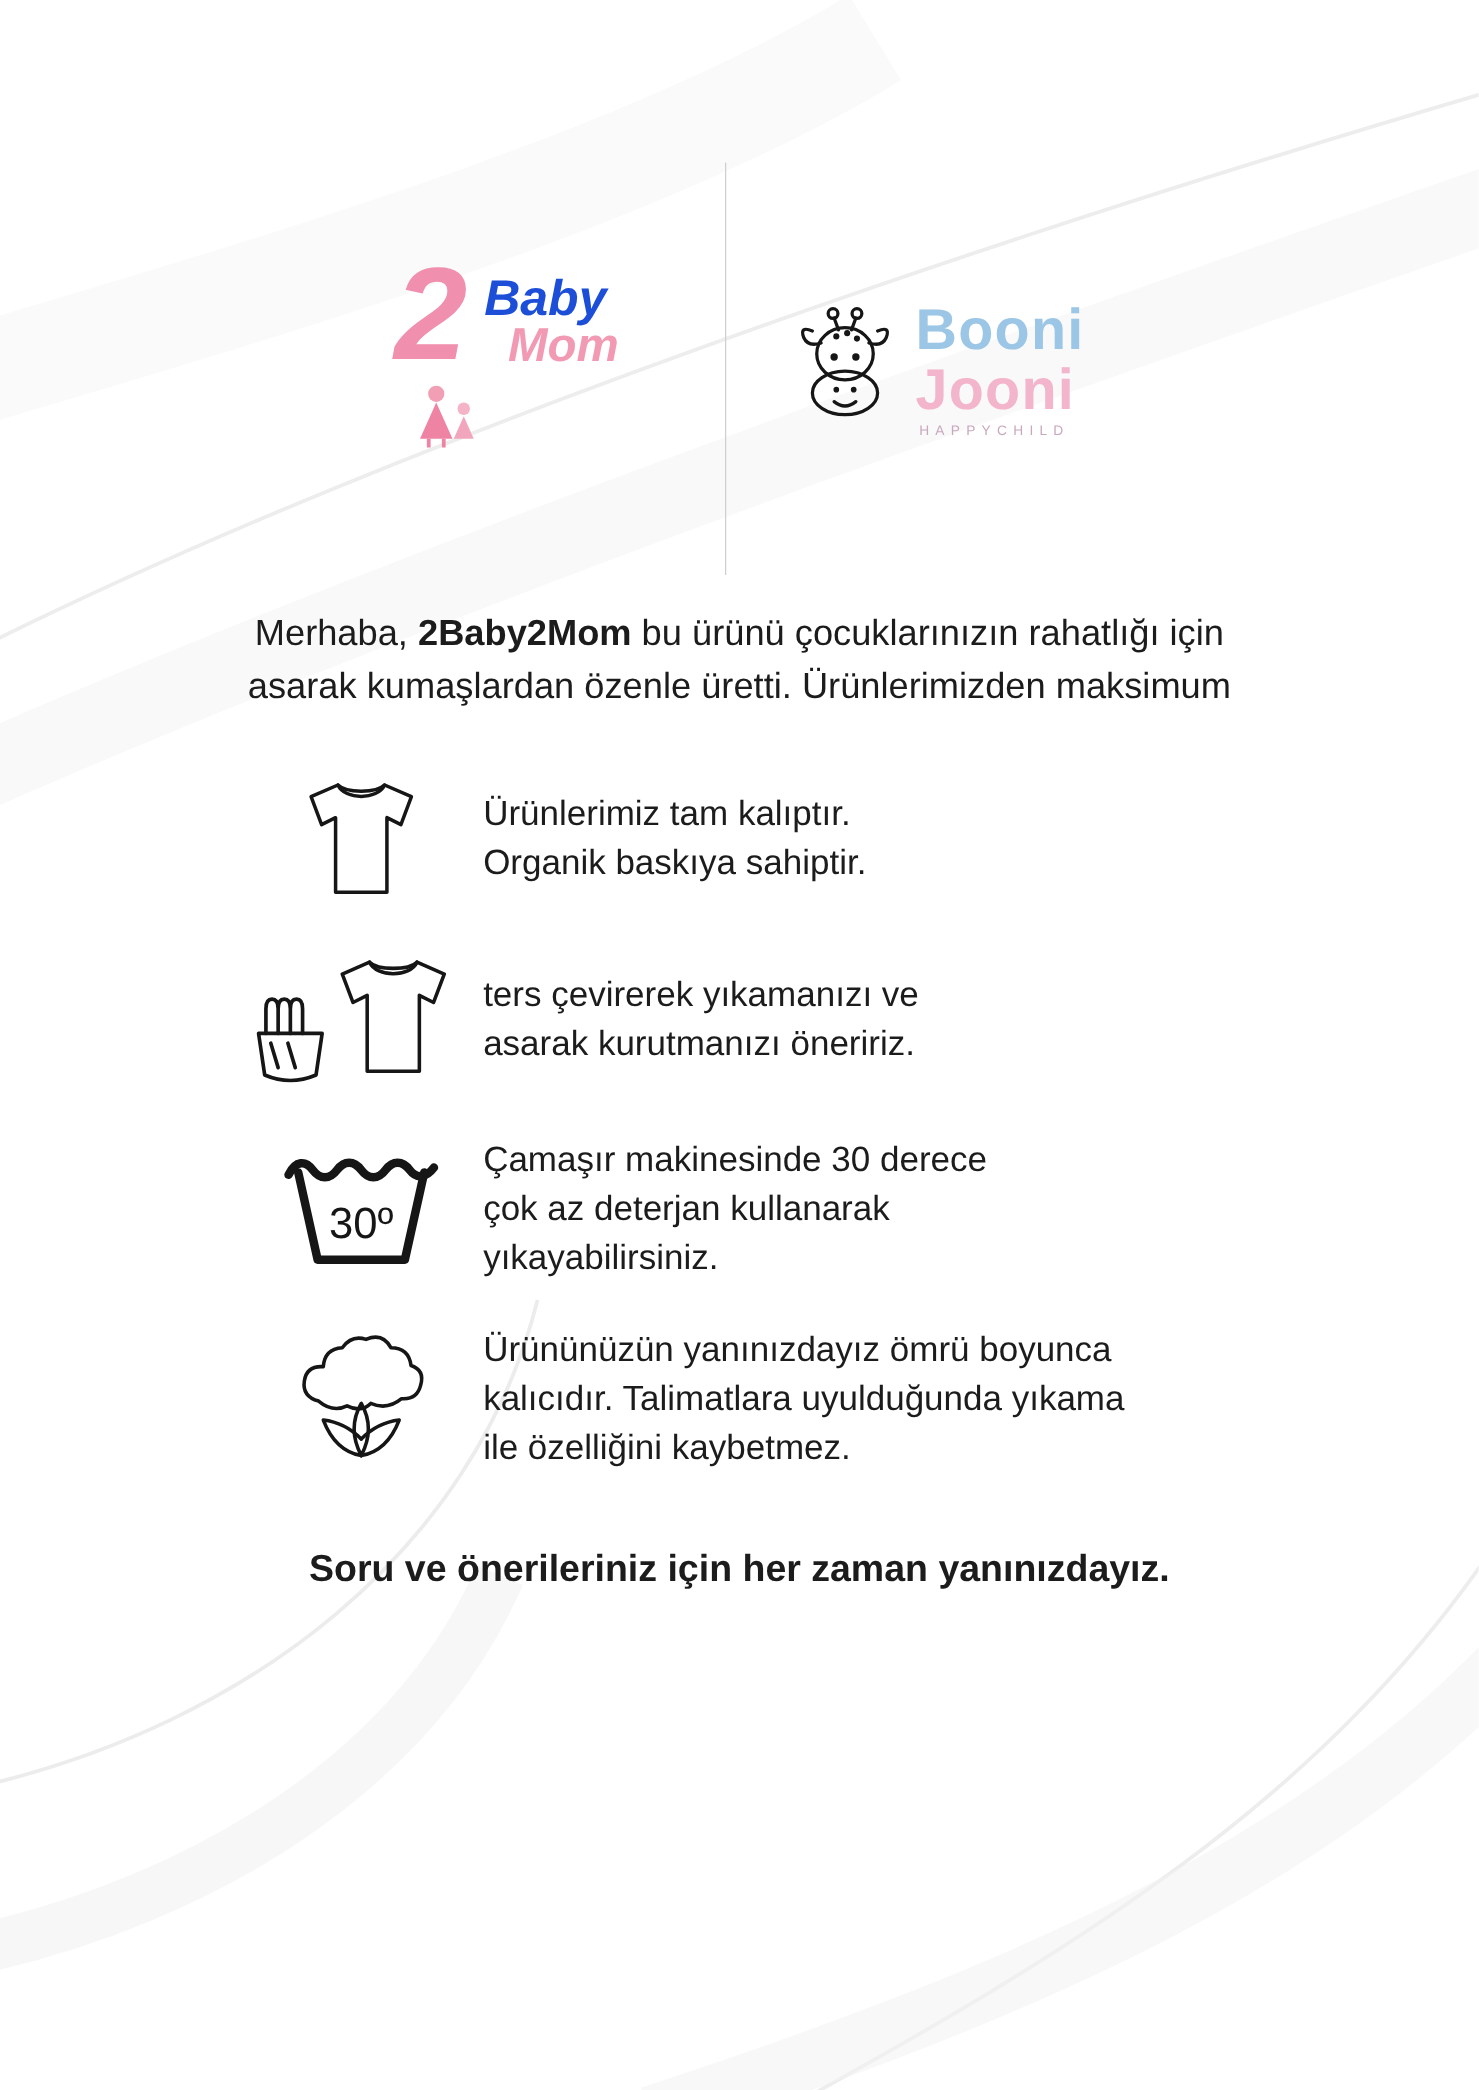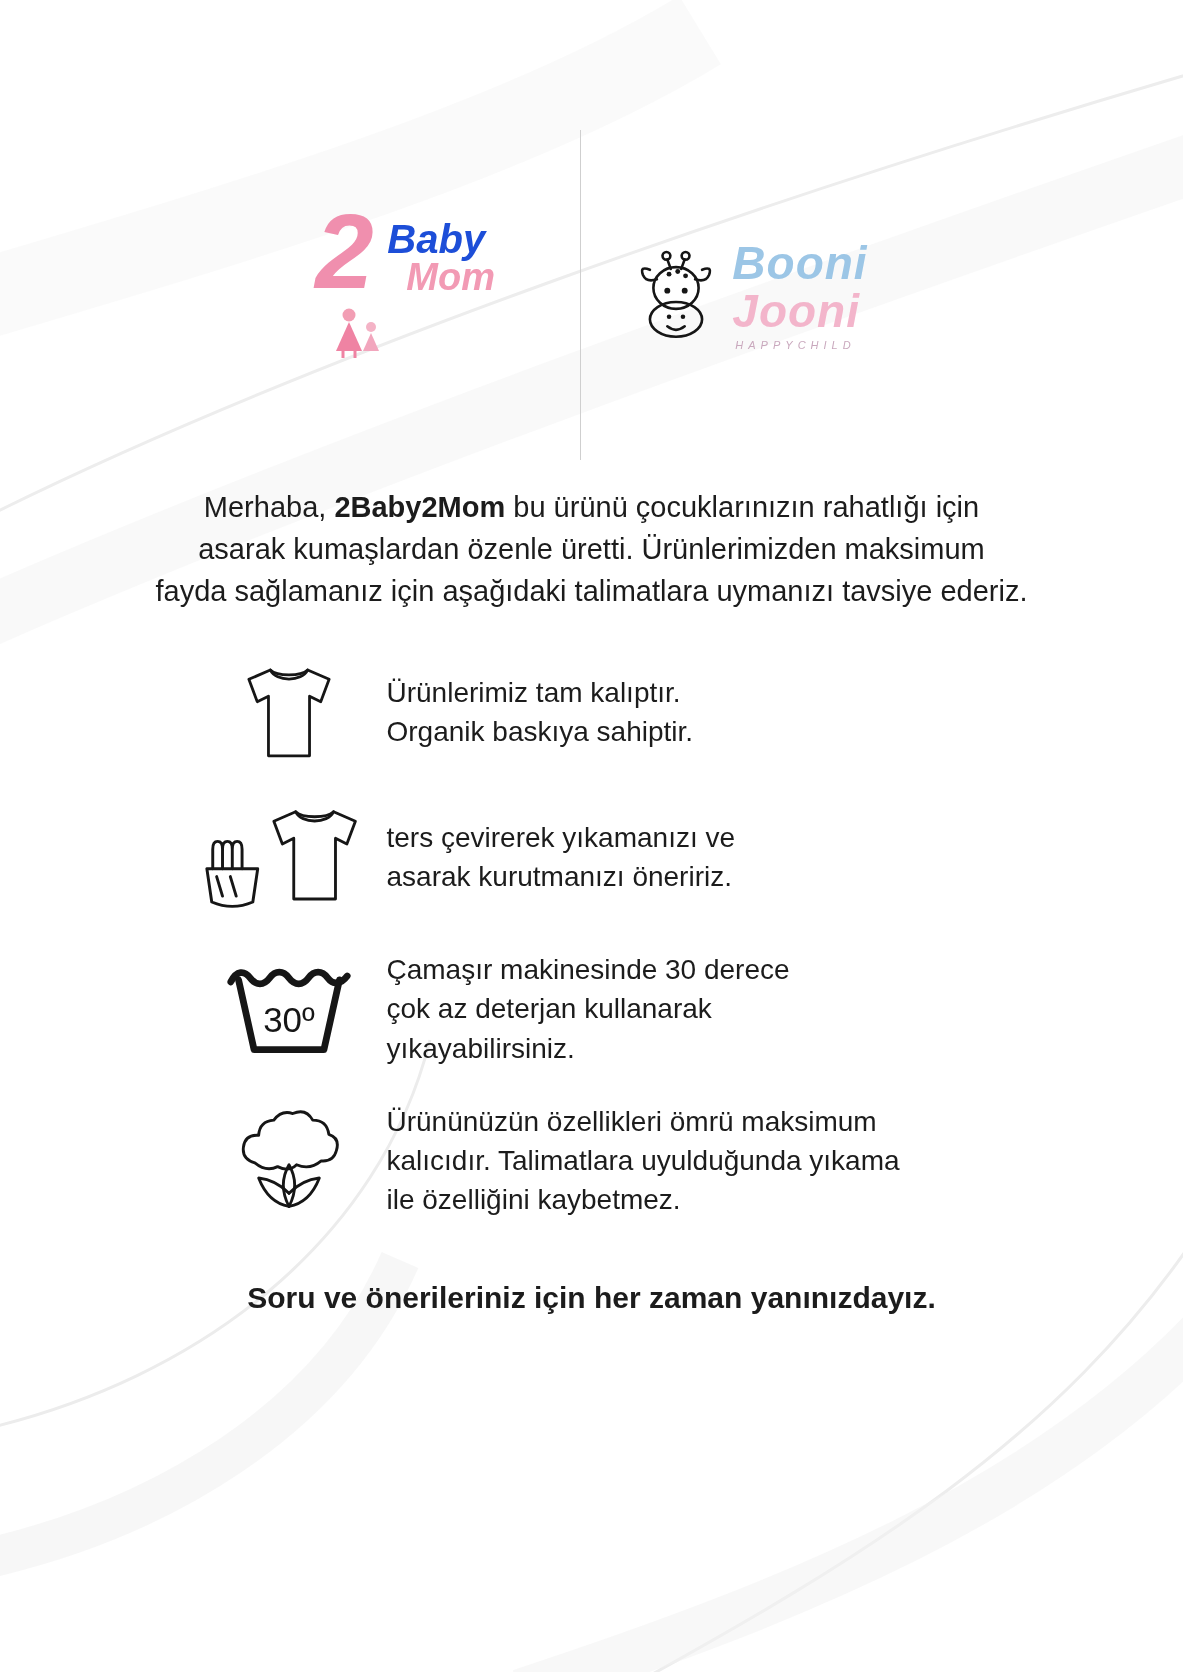--- a/index.html
+++ b/index.html
@@ -30,21 +30,21 @@
   .big2 {
     position:absolute; left:0; top:-16px;
     font-size:105px; line-height:1; font-weight:800;
     color:#f08fae; font-style:italic;
   }
   .bm { position:absolute; left:72px; top:2px; font-style:italic; font-weight:bold; }
   .baby { font-size:40px; color:#1d4ed8; }
   .mom  { font-size:38px; color:#f29ab4; margin-left:19px; margin-top:-6px; }
   .figure { position:absolute; left:14px; top:92px; }
 
-  .logo-right { display:flex; align-items:center; gap:16px;font-style:italic; }
+  .logo-right { display:flex; align-items:flex-start; gap:16px; }
   .bj { line-height:1.05; }
   .booni { font-size:46px; font-weight:bold; color:#9cc6e6; letter-spacing:1px; }
   .jooni { font-size:46px; font-weight:bold; color:#f3b5cb; letter-spacing:1px; }
   .happychild { font-size:11px; letter-spacing:5px; color:#c9a8bd; margin-top:4px; padding-left:3px; }
 
   
   .intro {
     width:1110px;
     margin:16px auto 0;
     text-align:center;
@@ -133,21 +133,20 @@
           <div class="jooni">Jooni</div>
           <div class="happychild">HAPPYCHILD</div>
         </div>
       </div>
 
     </header>
 
     <p class="intro">
       <span class="line"><span>Merhaba, </span><strong>2Baby2Mom</strong><span> bu ürünü çocuklarınızın rahatlığı için</span></span>
       <span class="line">asarak kumaşlardan özenle üretti. Ürünlerimizden maksimum</span>
-      <span class="line">fayda sağlamanız için aşağıdaki talimatlara uymanızı tavsiye ederiz.</span>
     </p>
 
     <section class="instructions">
 
       <div class="row">
         <div class="icon-cell">
           <svg width="112" height="104" viewBox="0 0 120 110">
             <path class="ink" d="M40 10 C47 17 73 17 80 10 L103 20 L94 44 L82 38 L82 102 L38 102 L38 38 L26 44 L17 20 Z" fill="#ffffff"></path>
             <path class="ink" d="M40 10 C46 23 74 23 80 10"></path>
           </svg>
@@ -197,21 +196,21 @@
       <div class="row">
         <div class="icon-cell">
           <svg width="110" height="112" viewBox="0 0 116 118">
             <path class="ink" stroke-width="4" d="M22 62 Q8 58 10 45 Q12 32 26 33 Q27 18 42 17 Q50 6 62 10 Q76 4 83 17 Q98 17 100 32 Q112 36 108 49 Q105 61 92 60 Q80 70 66 64 Q58 72 46 66 Q34 72 22 62 Z"></path>
             <path class="ink" stroke-width="4" d="M58 64 Q46 85 58 108 Q70 85 58 64 Z"></path>
             <path class="ink" stroke-width="4" d="M58 108 Q36 104 26 78 Q44 80 58 94"></path>
             <path class="ink" stroke-width="4" d="M58 108 Q80 104 90 78 Q72 80 58 94"></path>
           </svg>
         </div>
         <div class="text-cell">
-          <div class="tline">Ürününüzün özellikleri ömrü maksimum</div>
+          <div class="tline">Ürününüzün yanınızdayız ömrü boyunca</div>
           <div class="tline">kalıcıdır. Talimatlara uyulduğunda yıkama</div>
           <div class="tline">ile özelliğini kaybetmez.</div>
         </div>
       </div>
 
     </section>
 
     <p class="footer">Soru ve önerileriniz için her zaman yanınızdayız.</p>
 
   </div>

